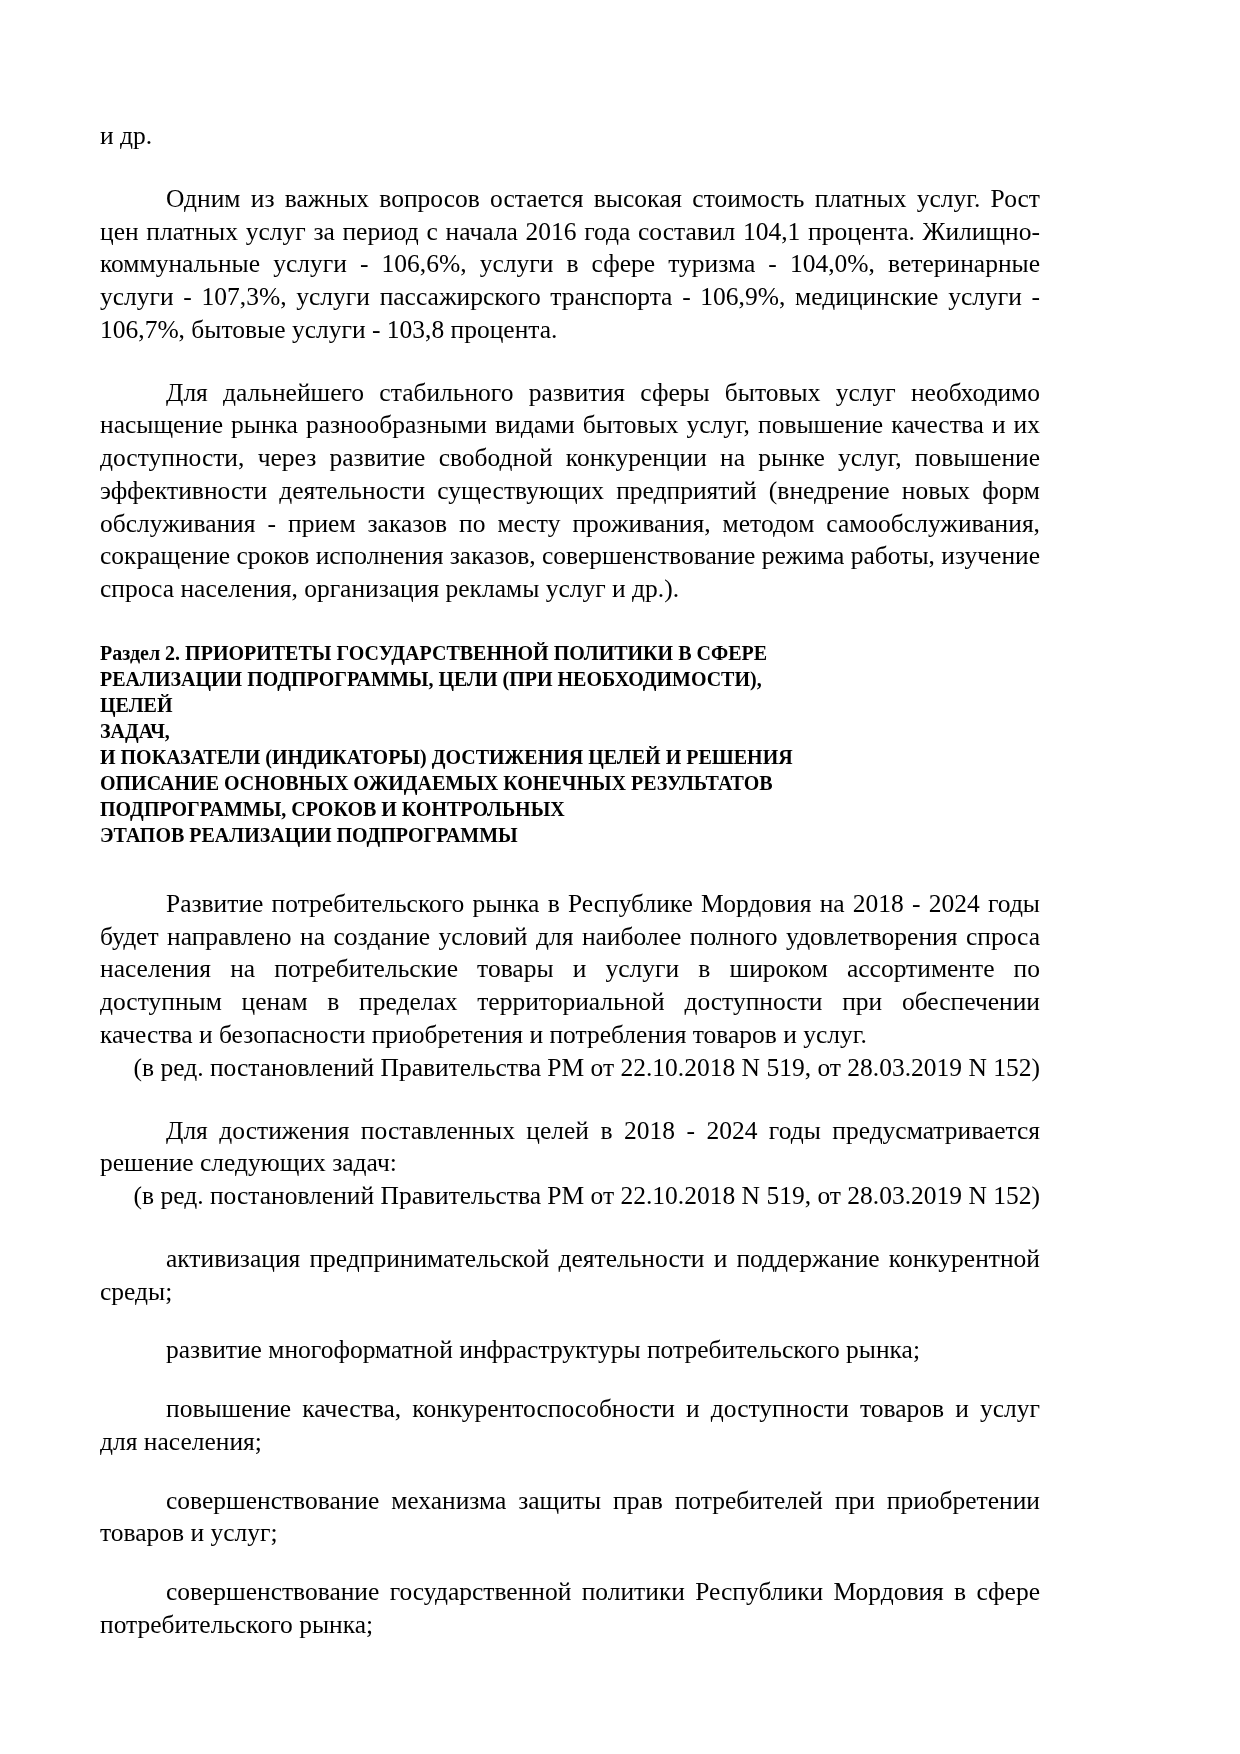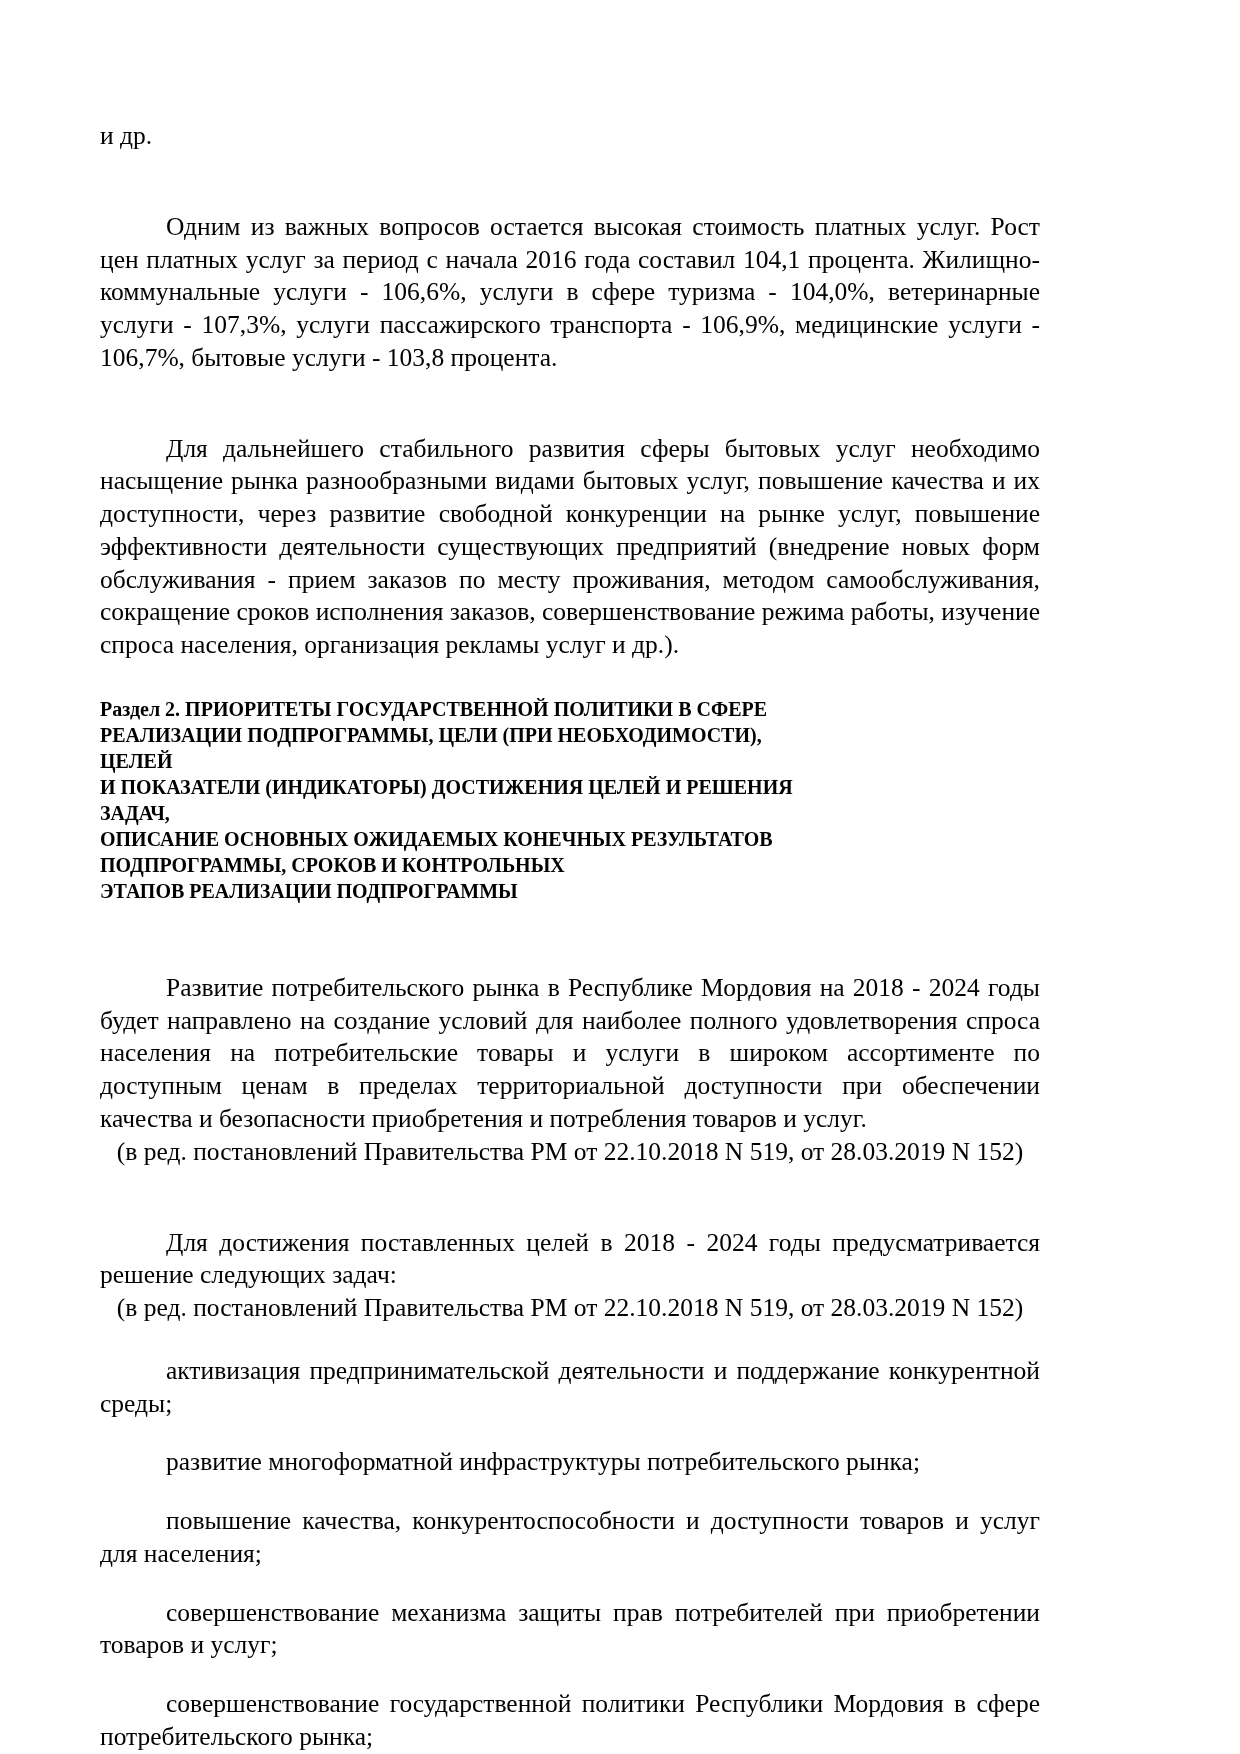--- a/index.html
+++ b/index.html
@@ -25,21 +25,20 @@
     line-height: 1.285;
     text-align: justify;
     text-justify: inter-word;
   }
   p {
     margin: 0;
   }
   .para {
     text-indent: 66px;
     margin-bottom: 0;
-    margin-top: 28px;
   }
   .para-noindent {
     text-indent: 0;
     text-align: left;
   }
   .spacer-sm { height: 26px; }
   .spacer-md { height: 30px; }
   .spacer-lg { height: 34px; }
 
   .heading-block {
@@ -51,21 +50,21 @@
   }
   .heading-line {
     display: block;
   }
   .list-item {
     text-indent: 66px;
     text-align: justify;
   }
   .ref-line {
     text-indent: 0;
-    text-align: center;
+    text-align: right;
   }
 </style>
 </head>
 <body>
 
 <div class="page">
   <div class="doc-body">
 
     <p class="para-noindent">и др.</p>
 
@@ -74,22 +73,22 @@
     <p class="para">Одним из важных вопросов остается высокая стоимость платных услуг. Рост цен платных услуг за период с начала 2016 года составил 104,1 процента. Жилищно-коммунальные услуги - 106,6%, услуги в сфере туризма - 104,0%, ветеринарные услуги - 107,3%, услуги пассажирского транспорта - 106,9%, медицинские услуги - 106,7%, бытовые услуги - 103,8 процента.</p>
 
     <div class="spacer-md"></div>
 
     <p class="para">Для дальнейшего стабильного развития сферы бытовых услуг необходимо насыщение рынка разнообразными видами бытовых услуг, повышение качества и их доступности, через развитие свободной конкуренции на рынке услуг, повышение эффективности деятельности существующих предприятий (внедрение новых форм обслуживания - прием заказов по месту проживания, методом самообслуживания, сокращение сроков исполнения заказов, совершенствование режима работы, изучение спроса населения, организация рекламы услуг и др.).</p>
 
     <div class="heading-block">
       <span class="heading-line">Раздел 2. ПРИОРИТЕТЫ ГОСУДАРСТВЕННОЙ ПОЛИТИКИ В СФЕРЕ</span>
       <span class="heading-line">РЕАЛИЗАЦИИ ПОДПРОГРАММЫ, ЦЕЛИ (ПРИ НЕОБХОДИМОСТИ),</span>
       <span class="heading-line">ЦЕЛЕЙ</span>
+      <span class="heading-line">ЗАДАЧ,</span>
       <span class="heading-line">И ПОКАЗАТЕЛИ (ИНДИКАТОРЫ) ДОСТИЖЕНИЯ ЦЕЛЕЙ И РЕШЕНИЯ</span>
-      <span class="heading-line">ЗАДАЧ,</span>
       <span class="heading-line">ОПИСАНИЕ ОСНОВНЫХ ОЖИДАЕМЫХ КОНЕЧНЫХ РЕЗУЛЬТАТОВ</span>
       <span class="heading-line">ПОДПРОГРАММЫ, СРОКОВ И КОНТРОЛЬНЫХ</span>
       <span class="heading-line">ЭТАПОВ РЕАЛИЗАЦИИ ПОДПРОГРАММЫ</span>
     </div>
 
     <div class="spacer-lg"></div>
 
     <p class="para">Развитие потребительского рынка в Республике Мордовия на 2018 - 2024 годы будет направлено на создание условий для наиболее полного удовлетворения спроса населения на потребительские товары и услуги в широком ассортименте по доступным ценам в пределах территориальной доступности при обеспечении качества и безопасности приобретения и потребления товаров и услуг.</p>
 
     <p class="ref-line">(в ред. постановлений Правительства РМ от 22.10.2018 N 519, от 28.03.2019 N 152)</p>

